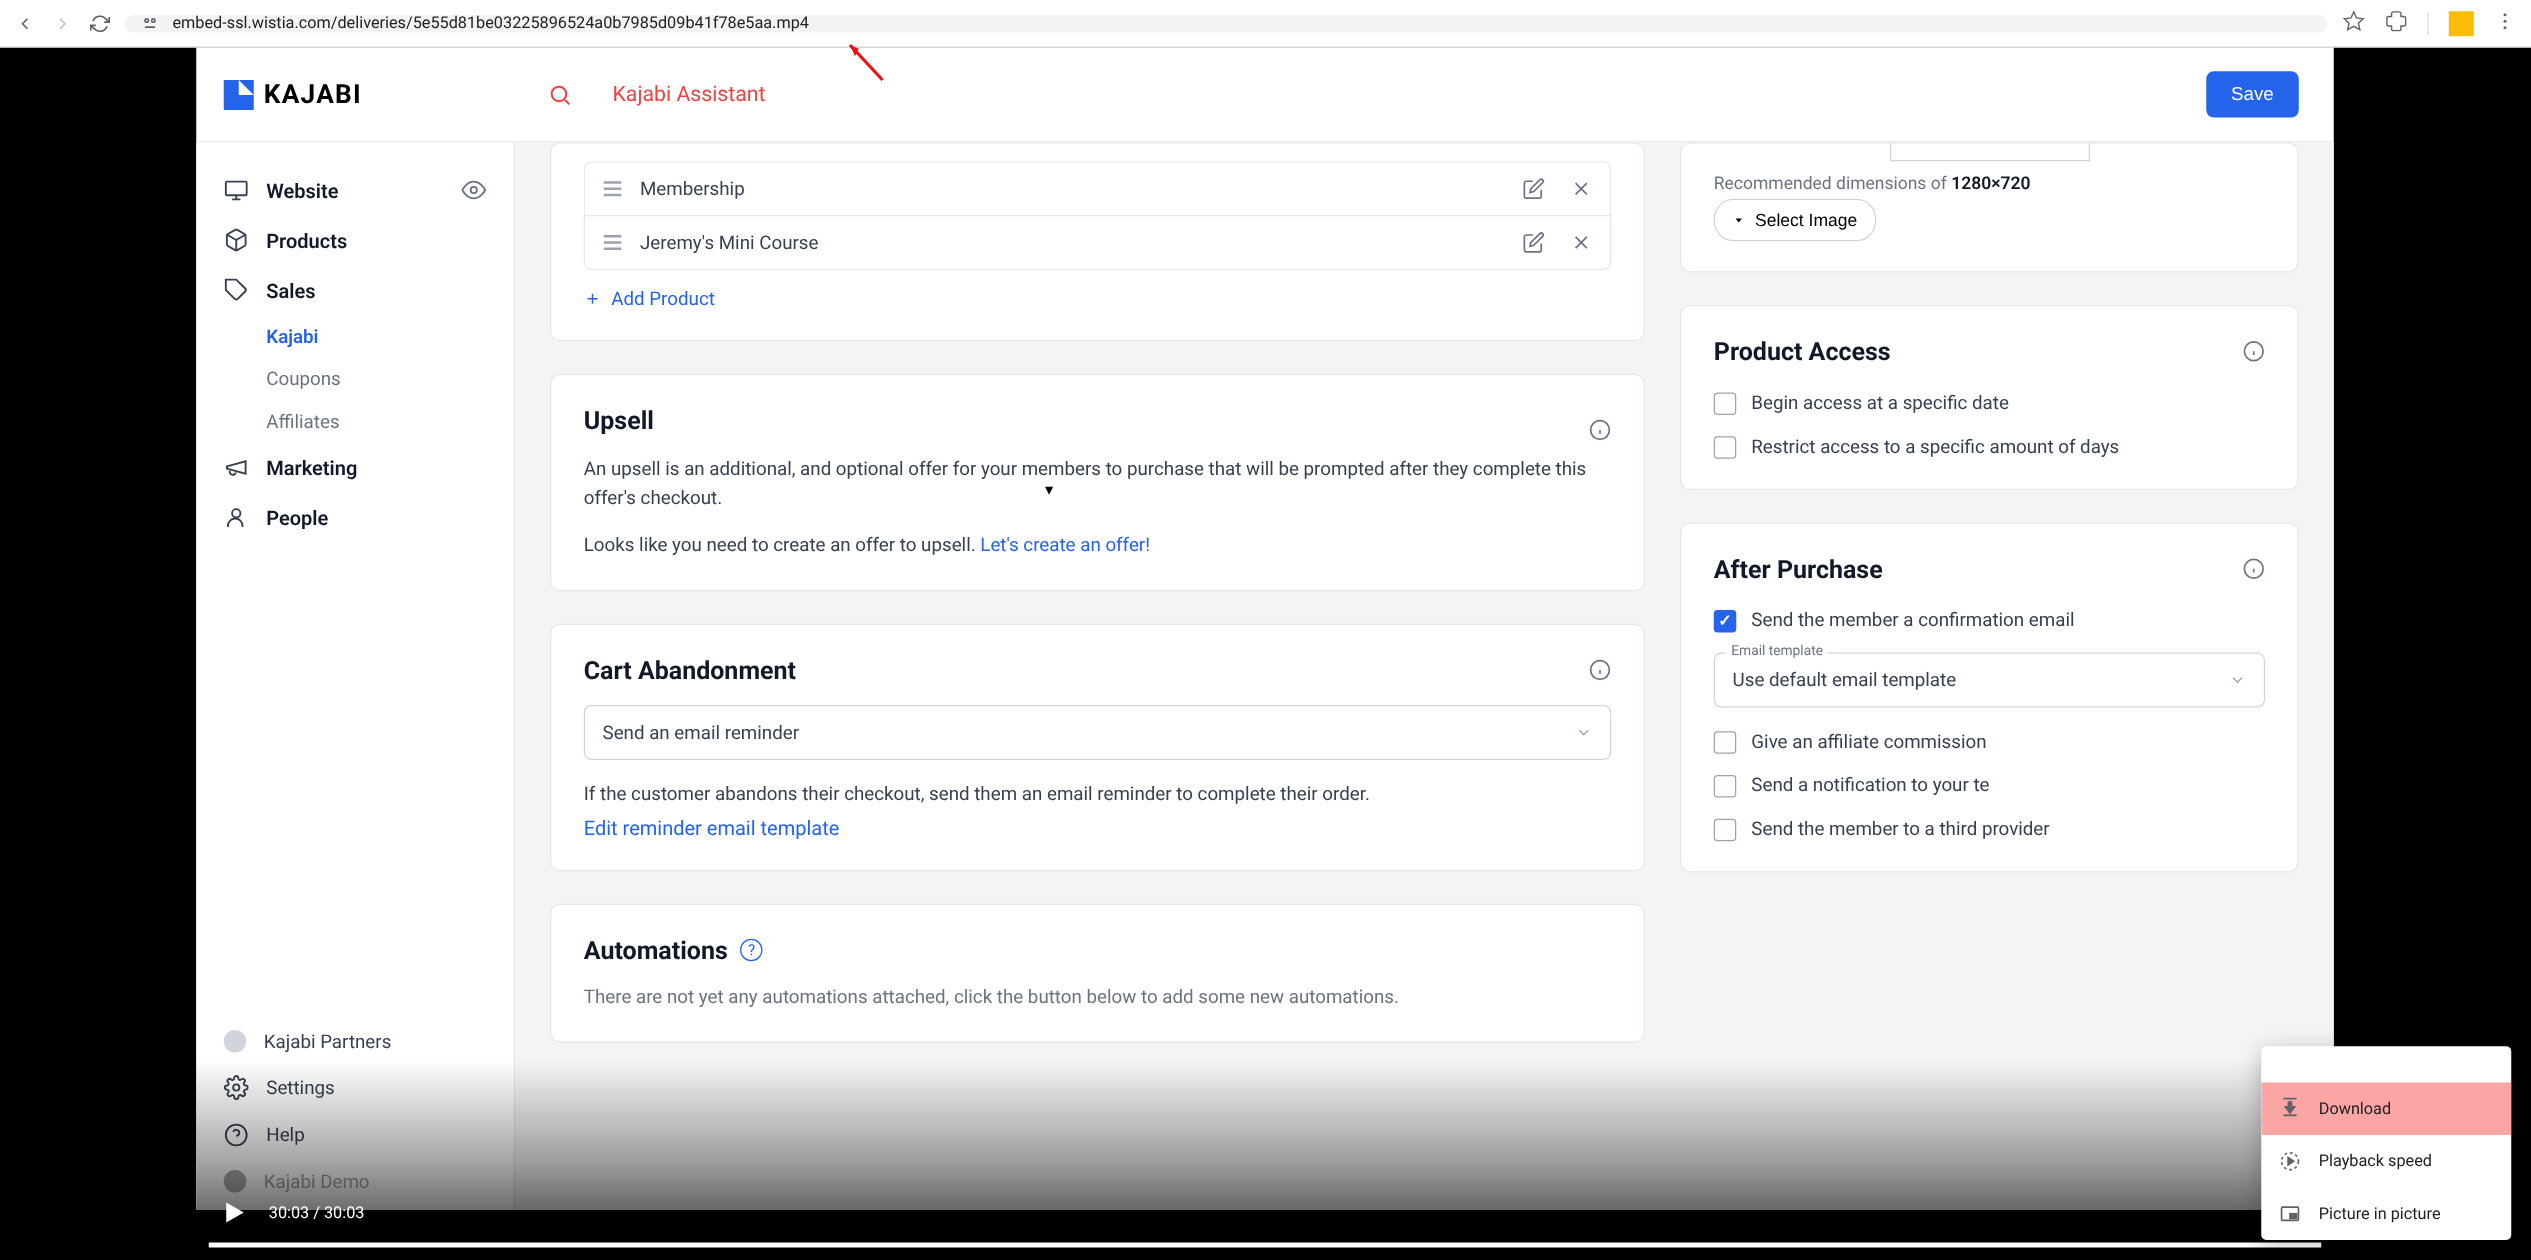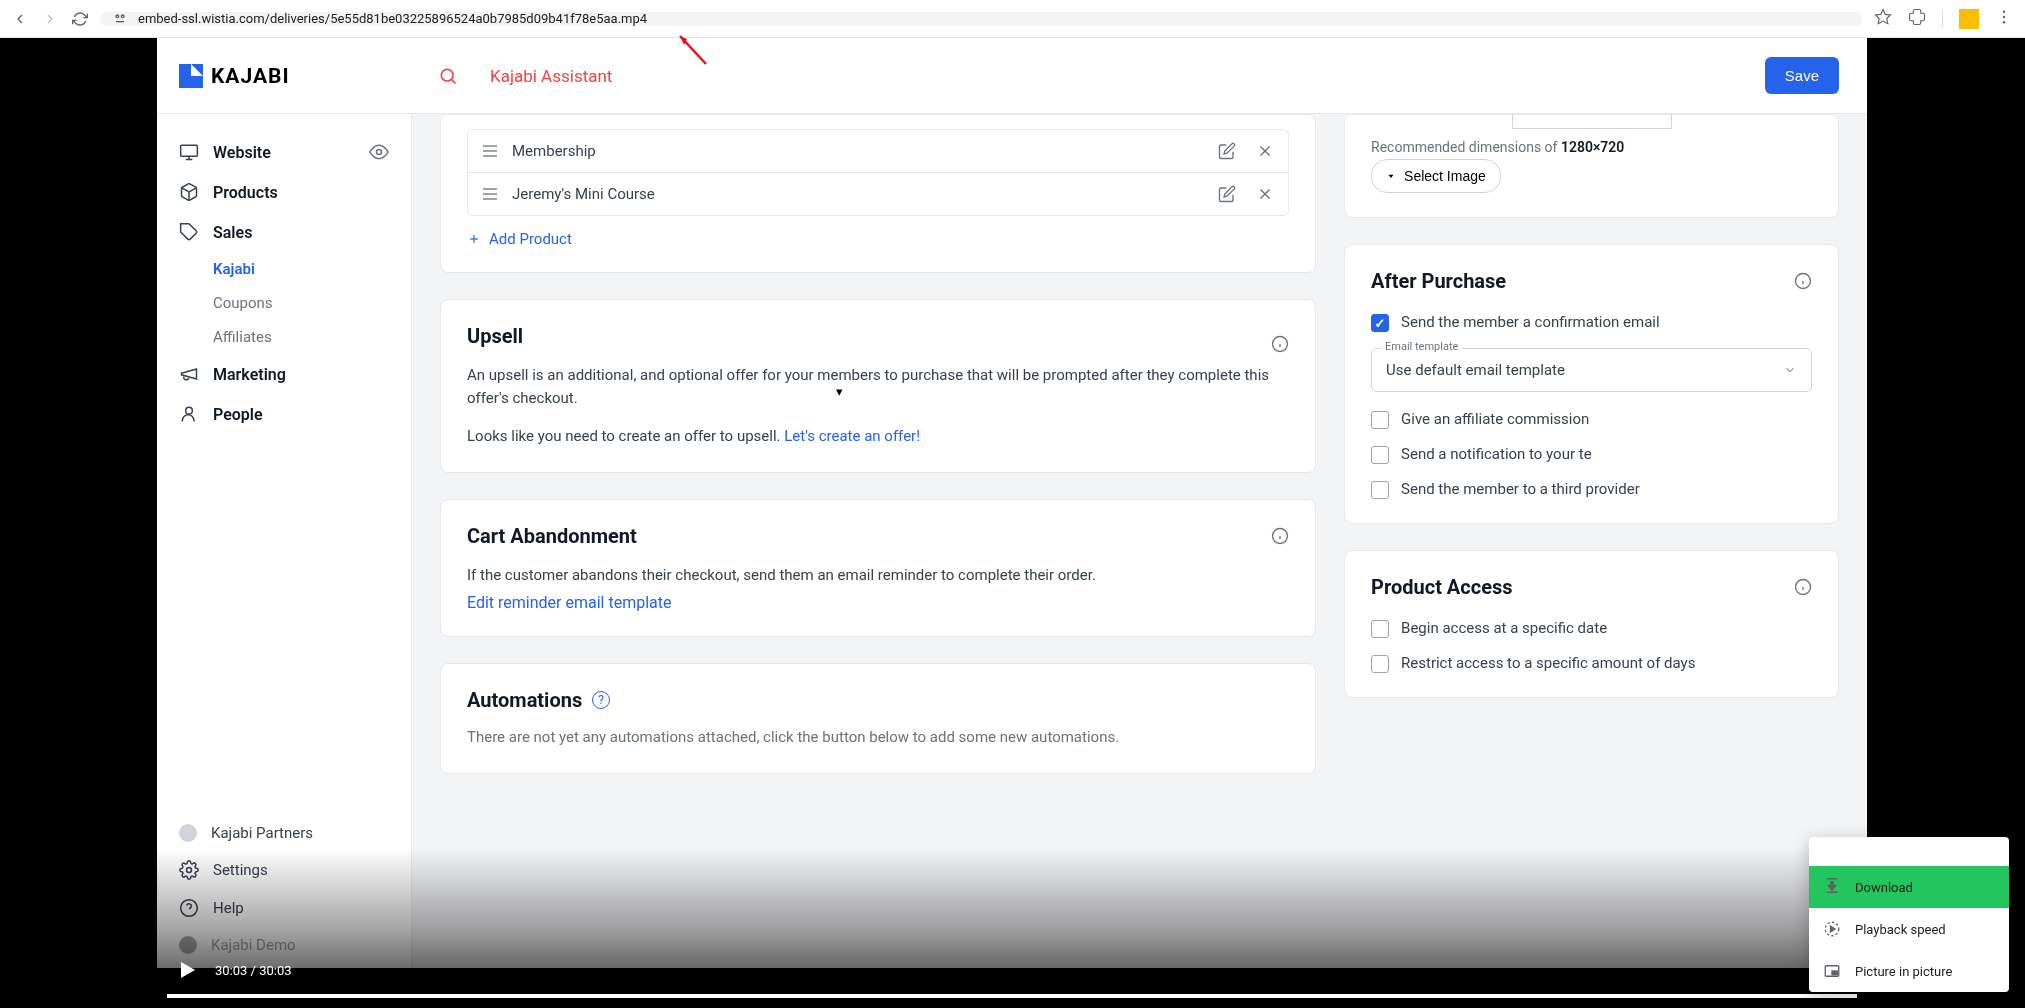--- a/index.html
+++ b/index.html
@@ -204,21 +204,21 @@
       right: 16px;
       bottom: 16px;
       width: 200px;
       background: #fff;
       border-radius: 4px;
       box-shadow: 0 4px 18px rgba(0,0,0,0.25);
       overflow: hidden;
       z-index: 200;
     }
     .cm-item { display: flex; align-items: center; gap: 14px; padding: 12px 14px; font-size: 13px; color: #202124; cursor: pointer; }
-    .cm-item.hover { background: #22c55e; margin-top: 29px; }
+    .cm-item.hover { background: #fca5a5; margin-top: 29px; }
     .cm-icon { width: 18px; height: 18px; color: #5f6368; }
     .cursor-dot { position: absolute; top: 384px; left: 836px; font-size: 13px; color: #000; pointer-events: none; }
   </style>
 </head>
 <body>
 
 <div class="browser-chrome">
   <div class="nav-arrows">
     <span class="nav-arrow">
       <svg viewBox="0 0 24 24" width="18" height="18" fill="none" stroke="currentColor" stroke-width="2">
@@ -433,20 +433,26 @@
 
         <div class="card">
           <div class="card-header" style="margin-bottom:16px">
             <div class="card-title" style="margin-bottom:0">Cart Abandonment</div>
             <svg class="info-icon" viewBox="0 0 24 24" fill="none" stroke="currentColor" stroke-width="1.8">
                 <circle cx="12" cy="12" r="10"></circle>
                 <line x1="12" y1="16" x2="12" y2="12"></line>
                 <line x1="12" y1="8" x2="12.01" y2="8"></line>
               </svg>
           </div>
+          <div class="select-box" style="margin-bottom:16px">
+            <span>Send an email reminder</span>
+            <svg class="chev" viewBox="0 0 24 24" fill="none" stroke="currentColor" stroke-width="2">
+                <polyline points="6 9 12 15 18 9"></polyline>
+              </svg>
+          </div>
           <p class="body-text" style="margin-bottom:6px">If the customer abandons their checkout, send them an email reminder to complete their order.</p>
           <span class="link">Edit reminder email template</span>
         </div>
 
         <div class="card">
           <div class="automations-header" style="margin-bottom:14px">
             <div class="card-title" style="margin-bottom:0">Automations</div>
             <div class="help-circle">?</div>
           </div>
           <p class="body-text" style="margin-bottom:0;color:#6b7280">There are not yet any automations attached, click the button below to add some new automations.</p>
@@ -465,20 +471,39 @@
           <button class="dropdown-btn">
             <svg width="10" height="10" viewBox="0 0 24 24" fill="currentColor">
                 <polygon points="6 9 18 9 12 17"></polygon>
               </svg>
             <span>Select Image</span>
           </button>
         </div>
 
         <div class="card">
           <div class="card-header" style="margin-bottom:20px">
+            <div class="card-title" style="margin-bottom:0">Product Access</div>
+            <svg class="info-icon" viewBox="0 0 24 24" fill="none" stroke="currentColor" stroke-width="1.8">
+                <circle cx="12" cy="12" r="10"></circle>
+                <line x1="12" y1="16" x2="12" y2="12"></line>
+                <line x1="12" y1="8" x2="12.01" y2="8"></line>
+              </svg>
+          </div>
+          <div class="check-row">
+            <div class="checkbox"></div>
+            <span>Begin access at a specific date</span>
+          </div>
+          <div class="check-row" style="margin-bottom:0">
+            <div class="checkbox"></div>
+            <span>Restrict access to a specific amount of days</span>
+          </div>
+        </div>
+
+        <div class="card">
+          <div class="card-header" style="margin-bottom:20px">
             <div class="card-title" style="margin-bottom:0">After Purchase</div>
             <svg class="info-icon" viewBox="0 0 24 24" fill="none" stroke="currentColor" stroke-width="1.8">
                 <circle cx="12" cy="12" r="10"></circle>
                 <line x1="12" y1="16" x2="12" y2="12"></line>
                 <line x1="12" y1="8" x2="12.01" y2="8"></line>
               </svg>
           </div>
           <div class="check-row">
             <div class="checkbox checked"></div>
             <span>Send the member a confirmation email</span>
@@ -498,39 +523,20 @@
           </div>
           <div class="check-row">
             <div class="checkbox"></div>
             <span>Send a notification to your te</span>
           </div>
           <div class="check-row" style="margin-bottom:0">
             <div class="checkbox"></div>
             <span>Send the member to a third provider</span>
           </div>
         </div>
-
-        <div class="card">
-          <div class="card-header" style="margin-bottom:20px">
-            <div class="card-title" style="margin-bottom:0">Product Access</div>
-            <svg class="info-icon" viewBox="0 0 24 24" fill="none" stroke="currentColor" stroke-width="1.8">
-                <circle cx="12" cy="12" r="10"></circle>
-                <line x1="12" y1="16" x2="12" y2="12"></line>
-                <line x1="12" y1="8" x2="12.01" y2="8"></line>
-              </svg>
-          </div>
-          <div class="check-row">
-            <div class="checkbox"></div>
-            <span>Begin access at a specific date</span>
-          </div>
-          <div class="check-row" style="margin-bottom:0">
-            <div class="checkbox"></div>
-            <span>Restrict access to a specific amount of days</span>
-          </div>
-        </div>
       </div>
     </div>
   </div>
 </div>
 
 <span class="cursor-dot">▾</span>
 
 <div class="video-controls">
   <div class="vc-top">
     <svg class="play-btn" viewBox="0 0 24 24" fill="#fff">

